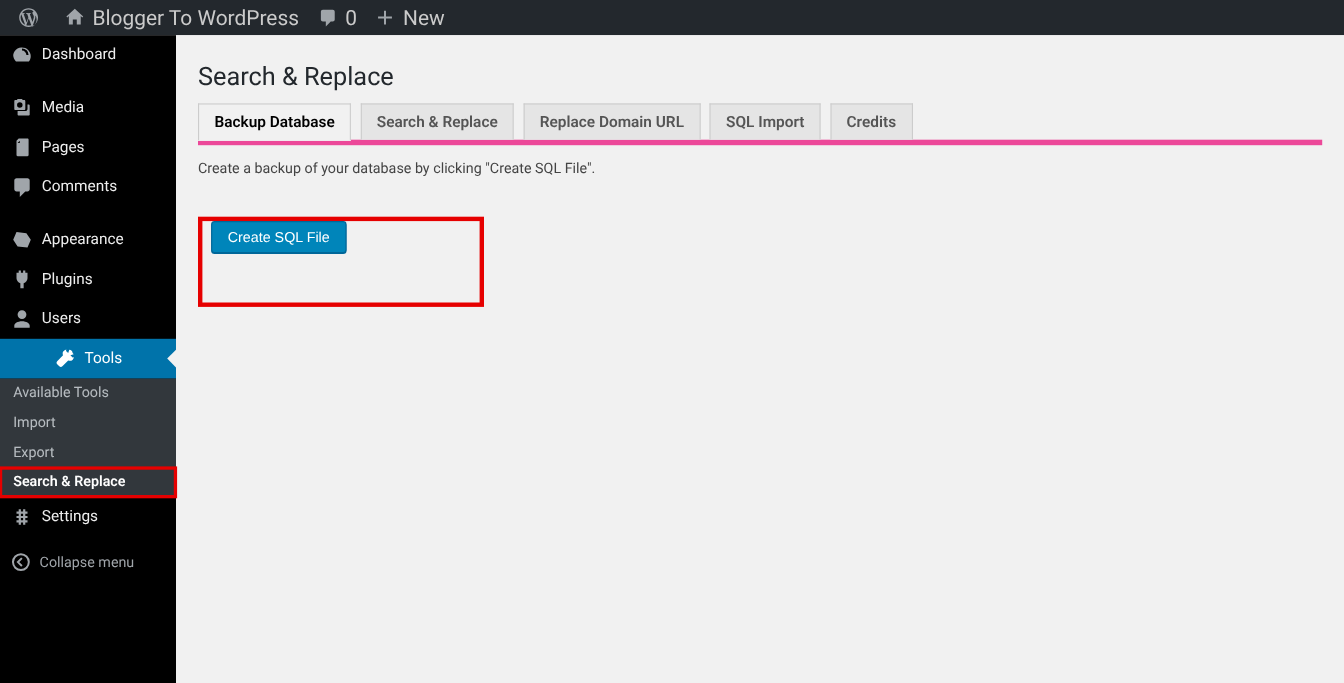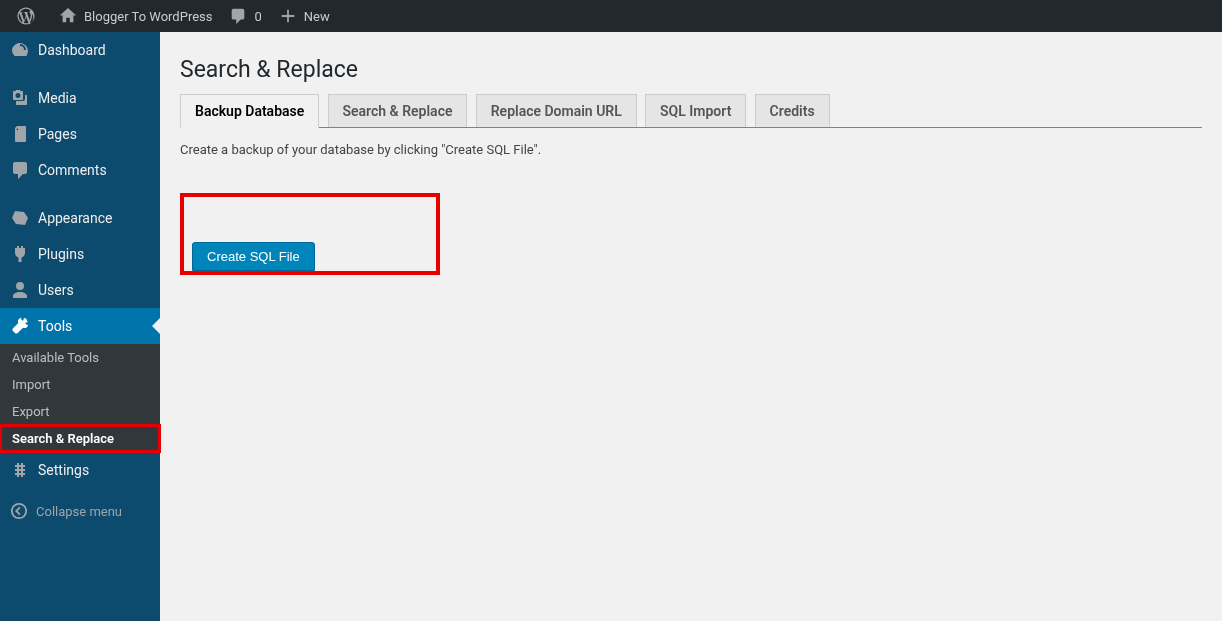--- a/index.html
+++ b/index.html
@@ -13,21 +13,21 @@
     overflow: hidden;
   }
   
   .adminbar {
     height: 32px;
     background: #23282d;
     color: #eee;
     display: flex;
     align-items: center;
     padding: 0 8px;
-    font-size: 13px;
+    font-size: 19px;
   }
   .adminbar .ab-item {
     display: flex;
     align-items: center;
     color: #cbcbcb;
     padding: 0 8px;
     height: 32px;
     cursor: pointer;
   }
   .adminbar .icon {
@@ -38,39 +38,40 @@
     fill:#a0a5aa;
   }
   .adminbar svg { width:18px; height:18px; fill:#a0a5aa; }
 
   
   .wrap-all { display:flex; height: calc(621px - 32px); }
 
   
   .sidebar {
     width: 160px;
-    background: #0c4a6e;
+    background: #000000;
     color:#eee;
     display:flex;
     flex-direction:column;
     position:relative;
   }
   .menu-item {
     display:flex;
     align-items:center;
     padding: 8px 10px;
     color:#eee;
     font-size:14px;
     cursor:pointer;
   }
   .menu-item svg { width:20px; height:20px; fill:#a0a5aa; margin-right:8px; }
   .menu-item.active {
     background:#0073aa;
     color:#fff;
     position:relative;
+    justify-content:center;
   }
   .menu-item.active svg { fill:#fff; }
   .menu-item.active::after {
     content:"";
     position:absolute;
     right:-0px;
     top:50%;
     transform:translateY(-50%);
     border:8px solid transparent;
     border-right-color:#f1f1f1;
@@ -112,21 +113,21 @@
     overflow:auto;
     background:#f1f1f1;
   }
   h1.page-title {
     font-size: 23px;
     font-weight:400;
     color:#23282d;
     padding: 14px 0 10px 0;
   }
   .nav-tab-wrapper {
-    border-bottom:1px solid #ec4899;
+    border-bottom:5px solid #ec4899;
     margin-bottom:14px;
   }
   .nav-tab {
     display:inline-block;
     padding: 8px 14px;
     background:#e5e5e5;
     color:#555;
     border:1px solid #ccc;
     border-bottom:none;
     margin-left:5px;
@@ -145,21 +146,21 @@
   .desc {
     font-size:13px;
     color:#444;
     margin-bottom:36px;
   }
   .highlight-box {
     border:4px solid #e60000;
     width:260px;
     height:82px;
     display:flex;
-    align-items:flex-end;
+    align-items:flex-start;
     padding-left:8px;
     margin-top:4px;
   }
   .button-primary {
     background:#0085ba;
     border:1px solid #006799;
     color:#fff;
     padding:6px 14px;
     font-size:13px;
     border-radius:3px;

